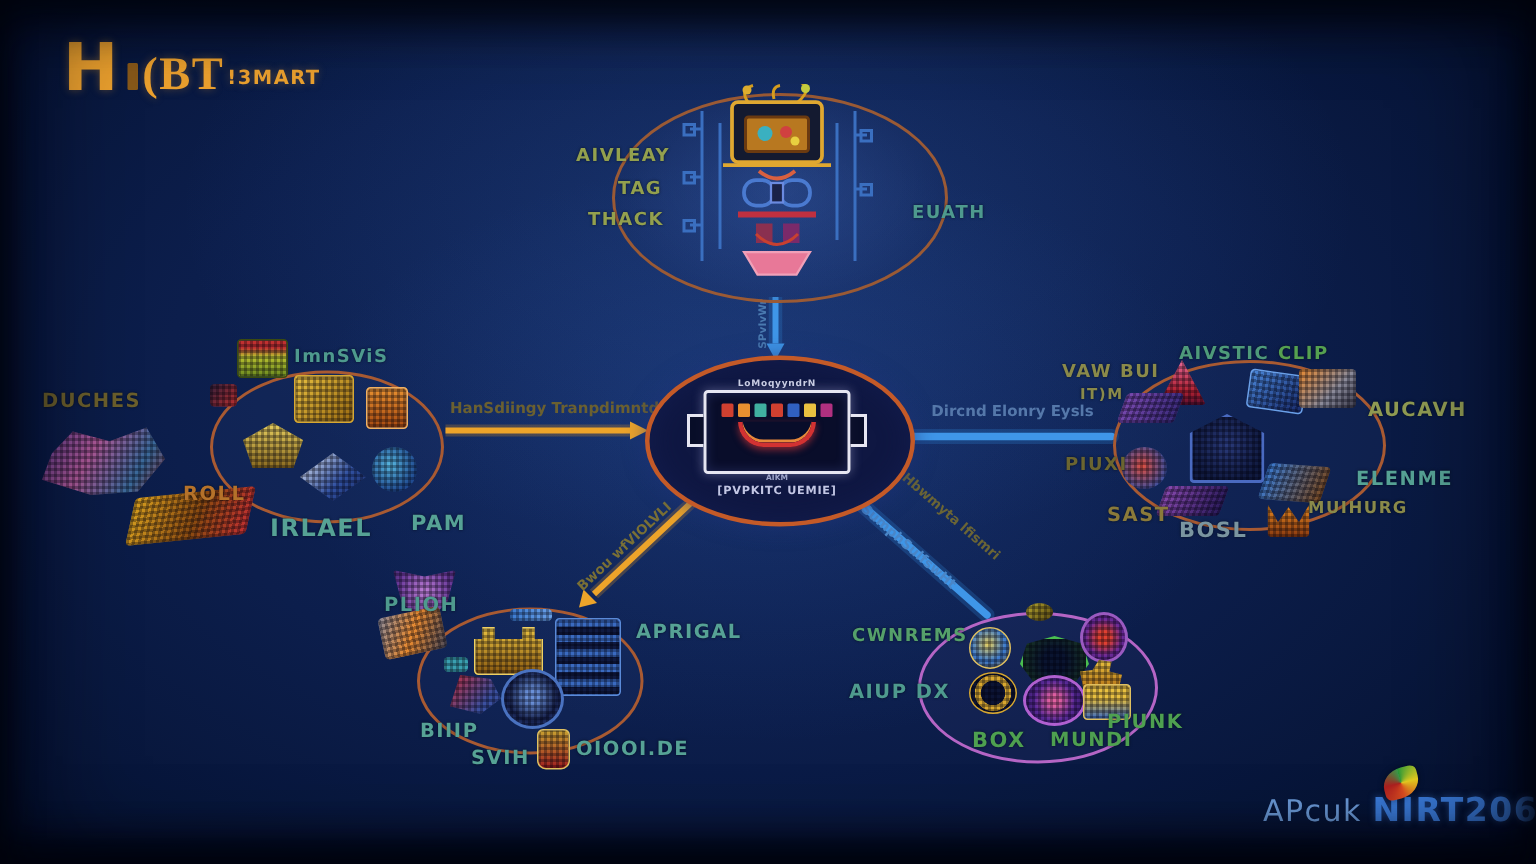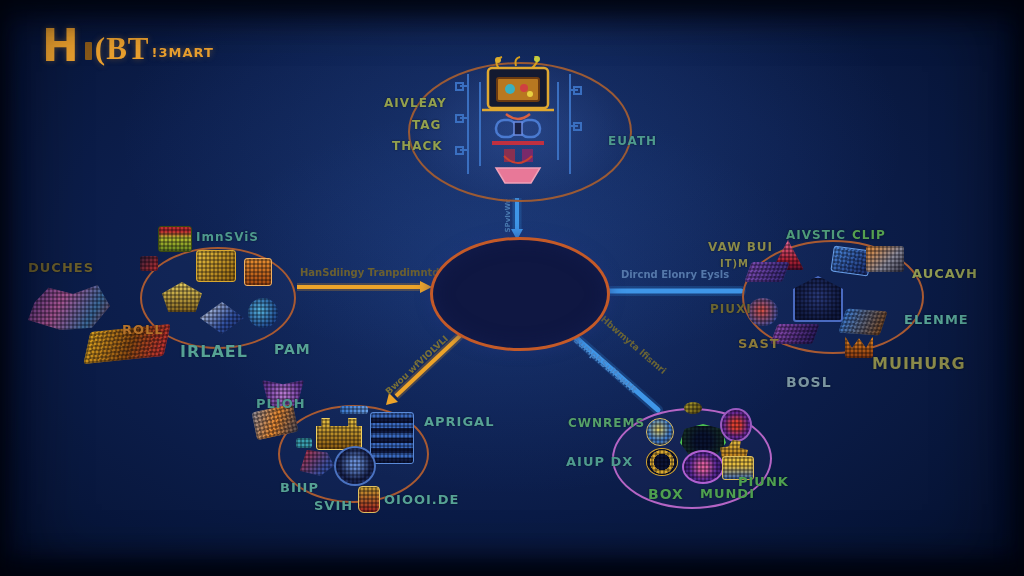--- a/index.html
+++ b/index.html
@@ -116,20 +116,39 @@
     <path d="M76,100 q14,14 28,0" stroke="#c84030" stroke-width="2" fill="none"></path>
     <path d="M68,112 h44 l-9,15 h-26 z" fill="#e87898" stroke="#f0a0b8" stroke-width="1.5"></path>
   </svg>
   <div class="lbl" style="left:384px;top:96px;font-size:12px;color:#93a04e;">AIVLEAY</div>
   <div class="lbl" style="left:412px;top:118px;font-size:12px;color:#93a04e;">TAG</div>
   <div class="lbl" style="left:392px;top:139px;font-size:12px;color:#93a04e;">THACK</div>
   <div class="lbl" style="left:608px;top:134px;font-size:12px;color:#4e9a8e;">EUATH</div>
 
   <div class="node" style="left:430px;top:237px;width:174px;height:108px;border:3px solid #c45a28;background:#0f1742;
               box-shadow:0 0 14px rgba(30,50,120,.6), inset 0 0 18px rgba(20,30,80,.8);"></div>
+  <div id="cmach">
+    <div class="hdr">LoMoqyyndrN</div>
+    <div class="frame">
+      <div class="tab tabL"></div>
+      <div class="tab tabR"></div>
+      <div class="dots">
+        <span style="background:#d04030;"></span>
+          <span style="background:#e89030;"></span>
+        <span style="background:#40b0a0;"></span>
+          <span style="background:#d04030;"></span>
+        <span style="background:#3060c0;"></span>
+          <span style="background:#e8c040;"></span>
+        <span style="background:#b03080;"></span>
+      </div>
+      <div class="smile"></div>
+    </div>
+    <div class="sub">AIKM</div>
+    <div class="ftr">[PVPKITC UEMIE]</div>
+  </div>
 
   <div class="node" style="left:140px;top:247px;width:152px;height:98px;border:2px solid #a85a32;background:rgba(30,50,105,.28);"></div>
   <div class="px" style="left:158px;top:226px;width:32px;height:24px;background:linear-gradient(180deg,#c03030 20%,#b8c030 45%,#6b8a20);border:1px solid #3a4a10;"></div>
   <div class="px" style="left:196px;top:250px;width:38px;height:30px;background:linear-gradient(135deg,#e8c040,#9a6a10);border:1px solid #d8a830;"></div>
   <div class="px" style="left:244px;top:258px;width:26px;height:26px;background:linear-gradient(180deg,#e89030,#a84a10);border:1px solid #f0b060;"></div>
   <div class="px" style="left:162px;top:282px;width:40px;height:30px;background:linear-gradient(180deg,#e8d060,#8a6a20);clip-path:polygon(50% 0,100% 38%,84% 100%,16% 100%,0 38%);"></div>
   <div class="px" style="left:200px;top:302px;width:44px;height:32px;background:linear-gradient(135deg,#e8eef8,#3050a0 60%,#182860);clip-path:polygon(50% 0,100% 50%,50% 100%,0 50%);"></div>
   <div class="px" style="left:248px;top:298px;width:30px;height:30px;border-radius:50%;background:radial-gradient(circle at 40% 40%,#58b8e0,#204a90 70%);"></div>
   <div class="px" style="left:140px;top:256px;width:18px;height:15px;background:linear-gradient(135deg,#30203a,#c03030);"></div>
   <div class="px" style="left:28px;top:284px;width:82px;height:46px;background:linear-gradient(120deg,#5a3a8a,#b05a9a 40%,#3a6a9a 75%,#8a3a4a);clip-path:polygon(8% 40%,25% 8%,55% 22%,85% 2%,100% 48%,78% 95%,40% 100%,0 78%);"></div>
@@ -152,22 +171,22 @@
   <div class="px" style="left:842px;top:310px;width:42px;height:24px;background:linear-gradient(100deg,#3a7ad0,#7a4a20);transform:skewX(-15deg) rotate(4deg);"></div>
   <div class="px" style="left:845px;top:336px;width:28px;height:22px;background:linear-gradient(180deg,#e88a20,#8a3a10);clip-path:polygon(0 0,25% 55%,50% 10%,75% 55%,100% 0,100% 100%,0 100%);"></div>
   <div class="lbl" style="left:708px;top:240px;font-size:12px;color:#8a8a4a;">VAW BUI</div>
   <div class="lbl" style="left:720px;top:258px;font-size:10px;color:#8a8a4a;">IT)M</div>
   <div class="lbl" style="left:786px;top:228px;font-size:12px;color:#4e9a7a;">AIVSTIC</div>
   <div class="lbl" style="left:852px;top:228px;font-size:12px;color:#55a050;">CLIP</div>
   <div class="lbl" style="left:912px;top:266px;font-size:13px;color:#8f9a52;">AUCAVH</div>
   <div class="lbl" style="left:904px;top:312px;font-size:13px;color:#56a295;">ELENME</div>
   <div class="lbl" style="left:710px;top:302px;font-size:12px;color:#6b6530;">PIUXI</div>
   <div class="lbl" style="left:738px;top:336px;font-size:13px;color:#8a7a3a;">SAST</div>
-  <div class="lbl" style="left:786px;top:346px;font-size:14px;color:#7a95a0;margin-top:28px;">BOSL</div>
-  <div class="lbl" style="left:872px;top:354px;font-size:16px;color:#8a8a4a;">MUIHURG</div>
+  <div class="lbl" style="left:786px;top:346px;font-size:14px;color:#7a95a0;">BOSL</div>
+  <div class="lbl" style="left:872px;top:332px;font-size:11px;color:#8a8a4a;">MUIHURG</div>
 
   <div class="node" style="left:278px;top:405px;width:147px;height:94px;border:2px solid #a85a32;background:rgba(30,50,105,.28);"></div>
   <div class="px" style="left:254px;top:408px;width:42px;height:28px;background:linear-gradient(120deg,#8a8a9a,#e88a30 50%,#4a4a5a);transform:rotate(-12deg);"></div>
   <div class="px" style="left:316px;top:418px;width:44px;height:30px;background:linear-gradient(180deg,#e8c040,#8a5a10);border:1px solid #f0d060;clip-path:polygon(0 25%,12% 25%,12% 0,30% 0,30% 25%,70% 25%,70% 0,88% 0,88% 25%,100% 25%,100% 100%,0 100%);"></div>
   <div class="px" style="left:340px;top:406px;width:28px;height:8px;background:linear-gradient(90deg,#3a7ad0,#6aa0e8);"></div>
   <div class="px" style="left:370px;top:412px;width:42px;height:50px;background:repeating-linear-gradient(180deg,#3a6ac0 0 5px,#101a40 5px 10px);border:1px solid #5a8ad8;"></div>
   <div class="px" style="left:296px;top:438px;width:16px;height:10px;background:#3aa0b0;"></div>
   <div class="px" style="left:300px;top:450px;width:34px;height:26px;background:linear-gradient(130deg,#c03040,#3a50a0 70%);clip-path:polygon(20% 0,80% 10%,100% 60%,60% 100%,0 80%);"></div>
   <div class="px" style="left:334px;top:446px;width:38px;height:36px;border-radius:50%;background:radial-gradient(circle at 50% 45%,#6a90d8 15%,#16204a 60%,#3a5ab0);border:2px solid #4a72c0;"></div>
   <div class="px" style="left:358px;top:486px;width:20px;height:25px;background:linear-gradient(180deg,#c8a030,#a02020);border:1px solid #e0c060;border-radius:4px 4px 6px 6px;"></div>
@@ -185,14 +204,19 @@
   <div class="px" style="left:720px;top:440px;width:28px;height:22px;background:linear-gradient(180deg,#e8c040,#b06a10);clip-path:polygon(0 35%,30% 30%,45% 0,75% 5%,70% 35%,100% 45%,90% 100%,10% 100%);"></div>
   <div class="px" style="left:646px;top:448px;width:30px;height:26px;border-radius:50%;background:radial-gradient(circle,#0c1434 40%,#d8a830 42% 60%,#0c1434 62%);border:1px solid #d8a830;"></div>
   <div class="px" style="left:682px;top:450px;width:38px;height:30px;border-radius:50%;background:radial-gradient(circle at 50% 50%,#e060a0 15%,#5a2a9a 55%,#1a1040);border:2px solid #b060d0;"></div>
   <div class="px" style="left:722px;top:456px;width:30px;height:22px;background:linear-gradient(180deg,#e8c040 40%,#3a6ac0);border:1px solid #e0c060;"></div>
   <div class="lbl" style="left:568px;top:416px;font-size:12px;color:#55a06a;">CWNREMS</div>
   <div class="lbl" style="left:566px;top:454px;font-size:13px;color:#4e9a8e;">AIUP DX</div>
   <div class="lbl" style="left:648px;top:486px;font-size:14px;color:#4ea050;">BOX</div>
   <div class="lbl" style="left:700px;top:486px;font-size:13px;color:#4ea050;">MUNDI</div>
   <div class="lbl" style="left:738px;top:474px;font-size:13px;color:#4ea050;">PIUNK</div>
 
+  <div id="wm">
+    <span class="p1">APcuk</span>
+    <span class="p2">NIRT206</span>
+    <span class="leaf"></span>
+  </div>
 
 </div>
 
 </body></html>

